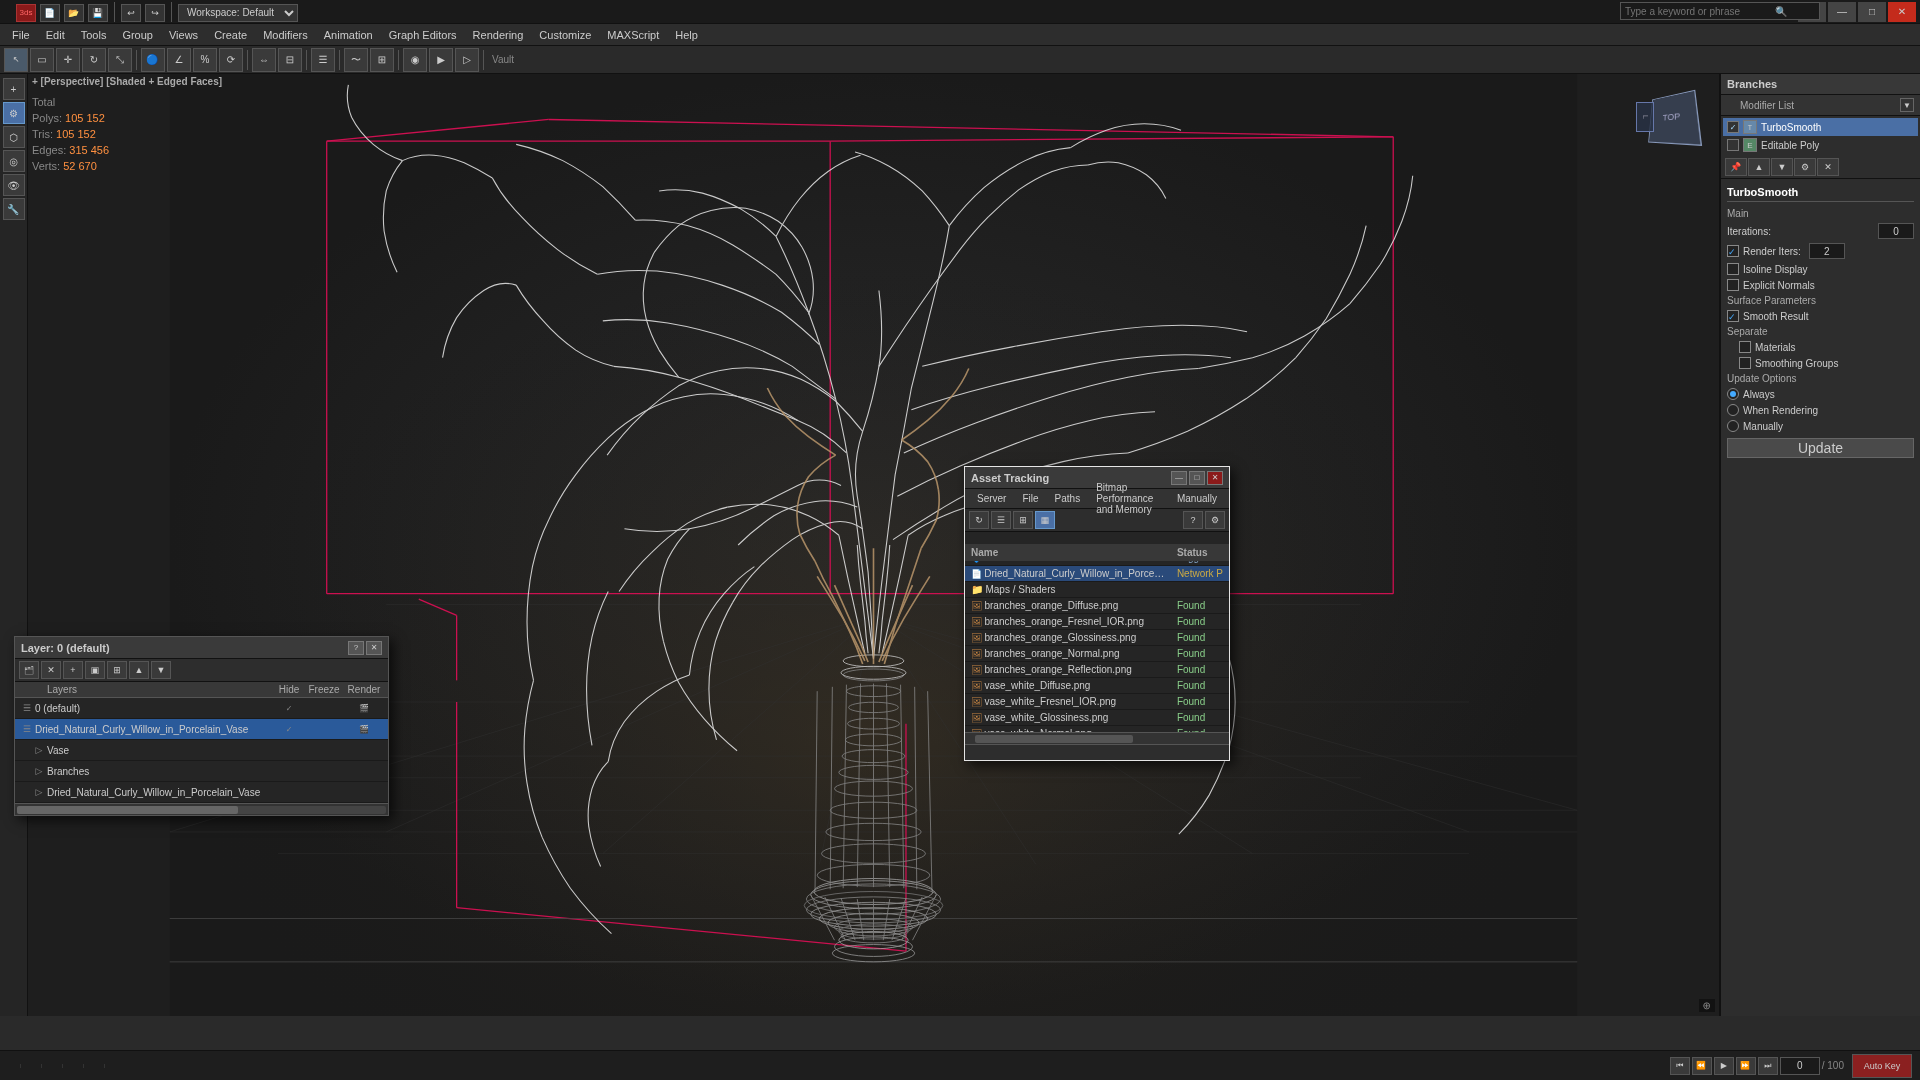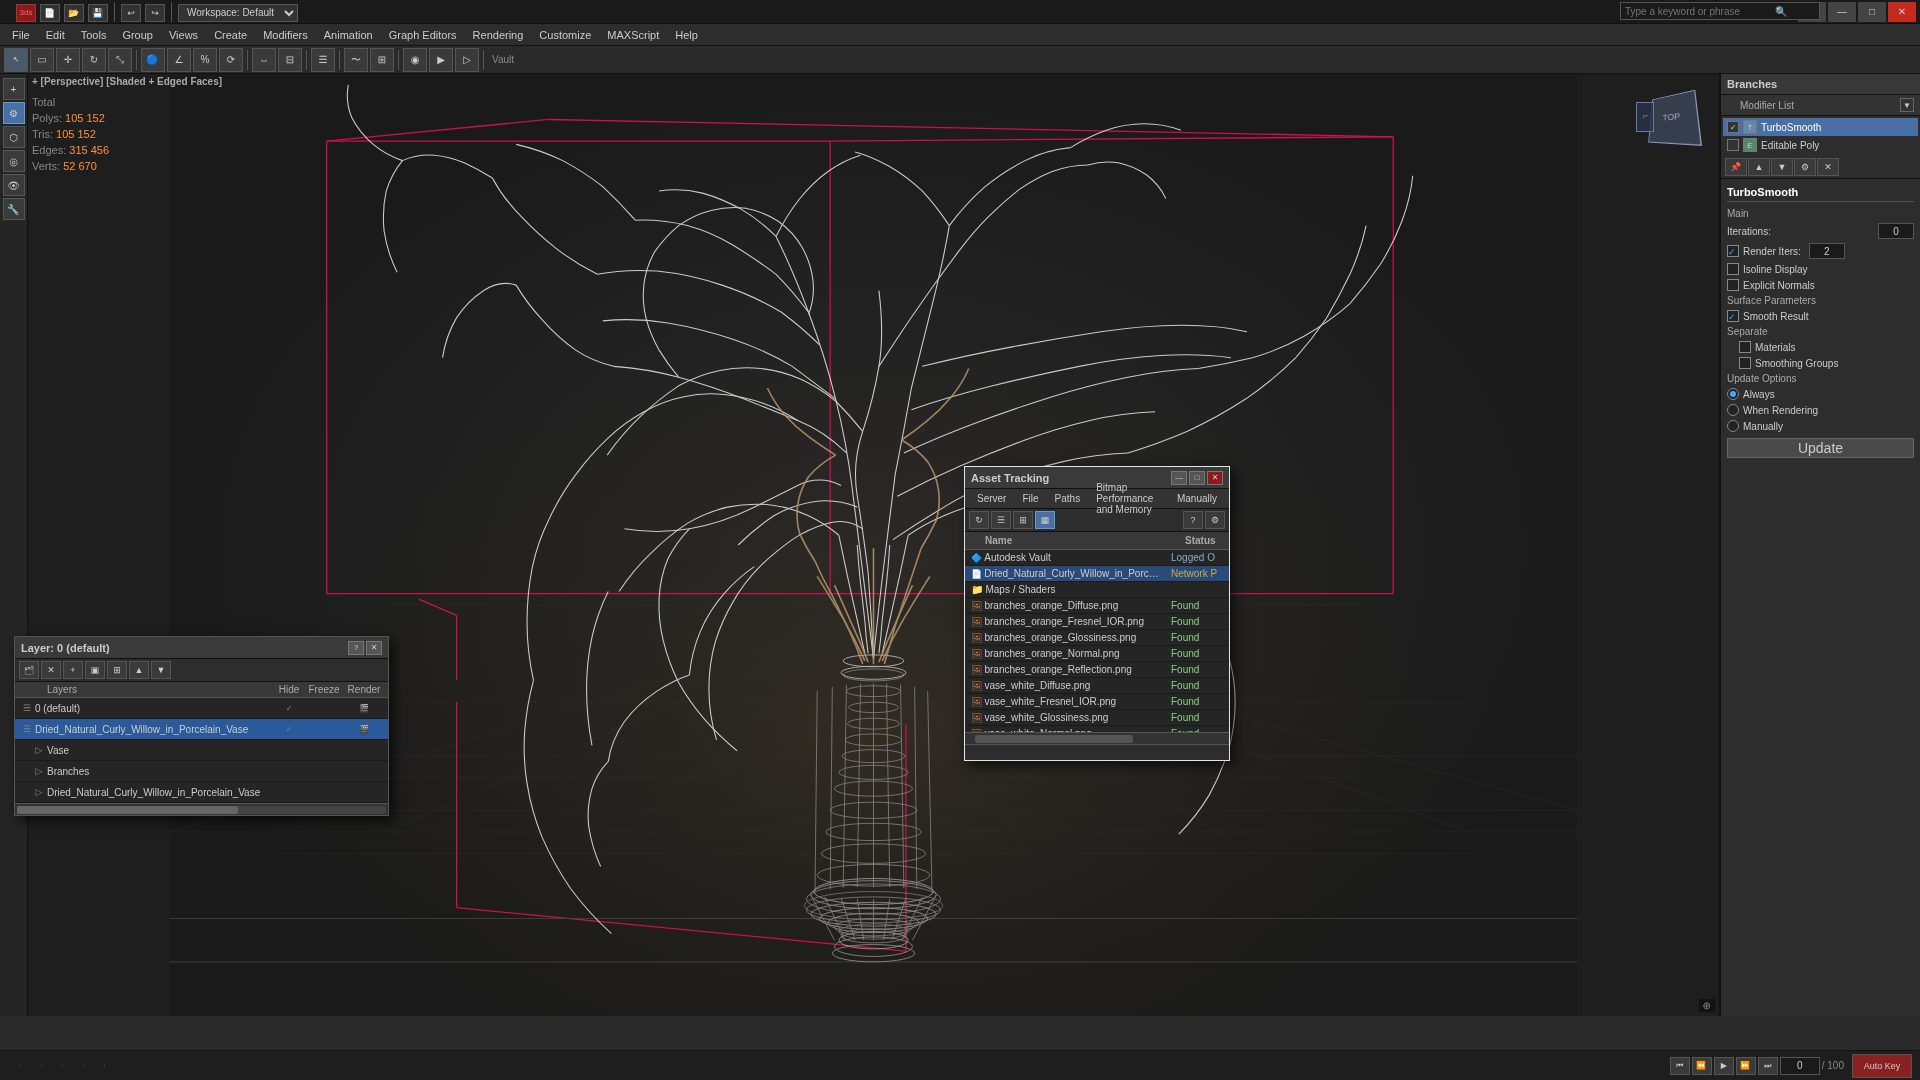--- a/index.html
+++ b/index.html
@@ -76,21 +76,21 @@
     #at-title-bar { background: #3a3a3a; height: 22px; display: flex; align-items: center; justify-content: space-between; padding: 0 6px; border-bottom: 1px solid #111; cursor: move; }
     #at-title { font-size: 11px; color: #ccc; font-weight: bold; }
     #at-win-btns { display: flex; gap: 2px; }
     .at-win-btn { width: 16px; height: 14px; background: #555; border: 1px solid #777; display: flex; align-items: center; justify-content: center; font-size: 8px; cursor: pointer; color: #ccc; }
     #at-menu { display: flex; align-items: center; background: #333; border-bottom: 1px solid #111; padding: 0 4px; height: 20px; }
     .at-menu-item { padding: 2px 8px; font-size: 10px; color: #ccc; cursor: pointer; }
     #at-toolbar { display: flex; align-items: center; gap: 2px; padding: 2px 4px; background: #2d2d2d; border-bottom: 1px solid #111; }
     .at-tool-btn { width: 20px; height: 18px; background: #3a3a3a; border: 1px solid #555; display: flex; align-items: center; justify-content: center; font-size: 9px; cursor: pointer; color: #ccc; }
     .at-tool-btn.active { background: #4a6fa5; border-color: #6699cc; }
     #at-table { width: 100%; border-collapse: collapse; }
-    #at-table th { background: #383838; padding: 3px 20px; font-size: 10px; color: #aaa; text-align: left; border-bottom: 1px solid #555; position: sticky; top: 0; }
+    #at-table th { background: #383838; padding: 3px 6px; font-size: 10px; color: #aaa; text-align: left; border-bottom: 1px solid #555; position: sticky; top: 12px; }
     #at-table td { padding: 2px 6px; font-size: 10px; color: #ccc; border-bottom: 1px solid #1a1a1a; white-space: nowrap; overflow: hidden; text-overflow: ellipsis; max-width: 230px; }
     .at-row-selected { background: #2a4a7a; }
     .status-found { color: #88cc88; }
     .status-logged { color: #88aacc; }
     .status-network { color: #ccaa44; }
     .at-indent-1 { padding-left: 16px; }
     .at-indent-2 { padding-left: 28px; }
     .at-indent-3 { padding-left: 40px; }
     #at-scroll-area { height: 200px; overflow-y: auto; overflow-x: hidden; background: #252525; }
     #at-hscroll { height: 12px; background: #333; border-top: 1px solid #555; display: flex; align-items: center; }

